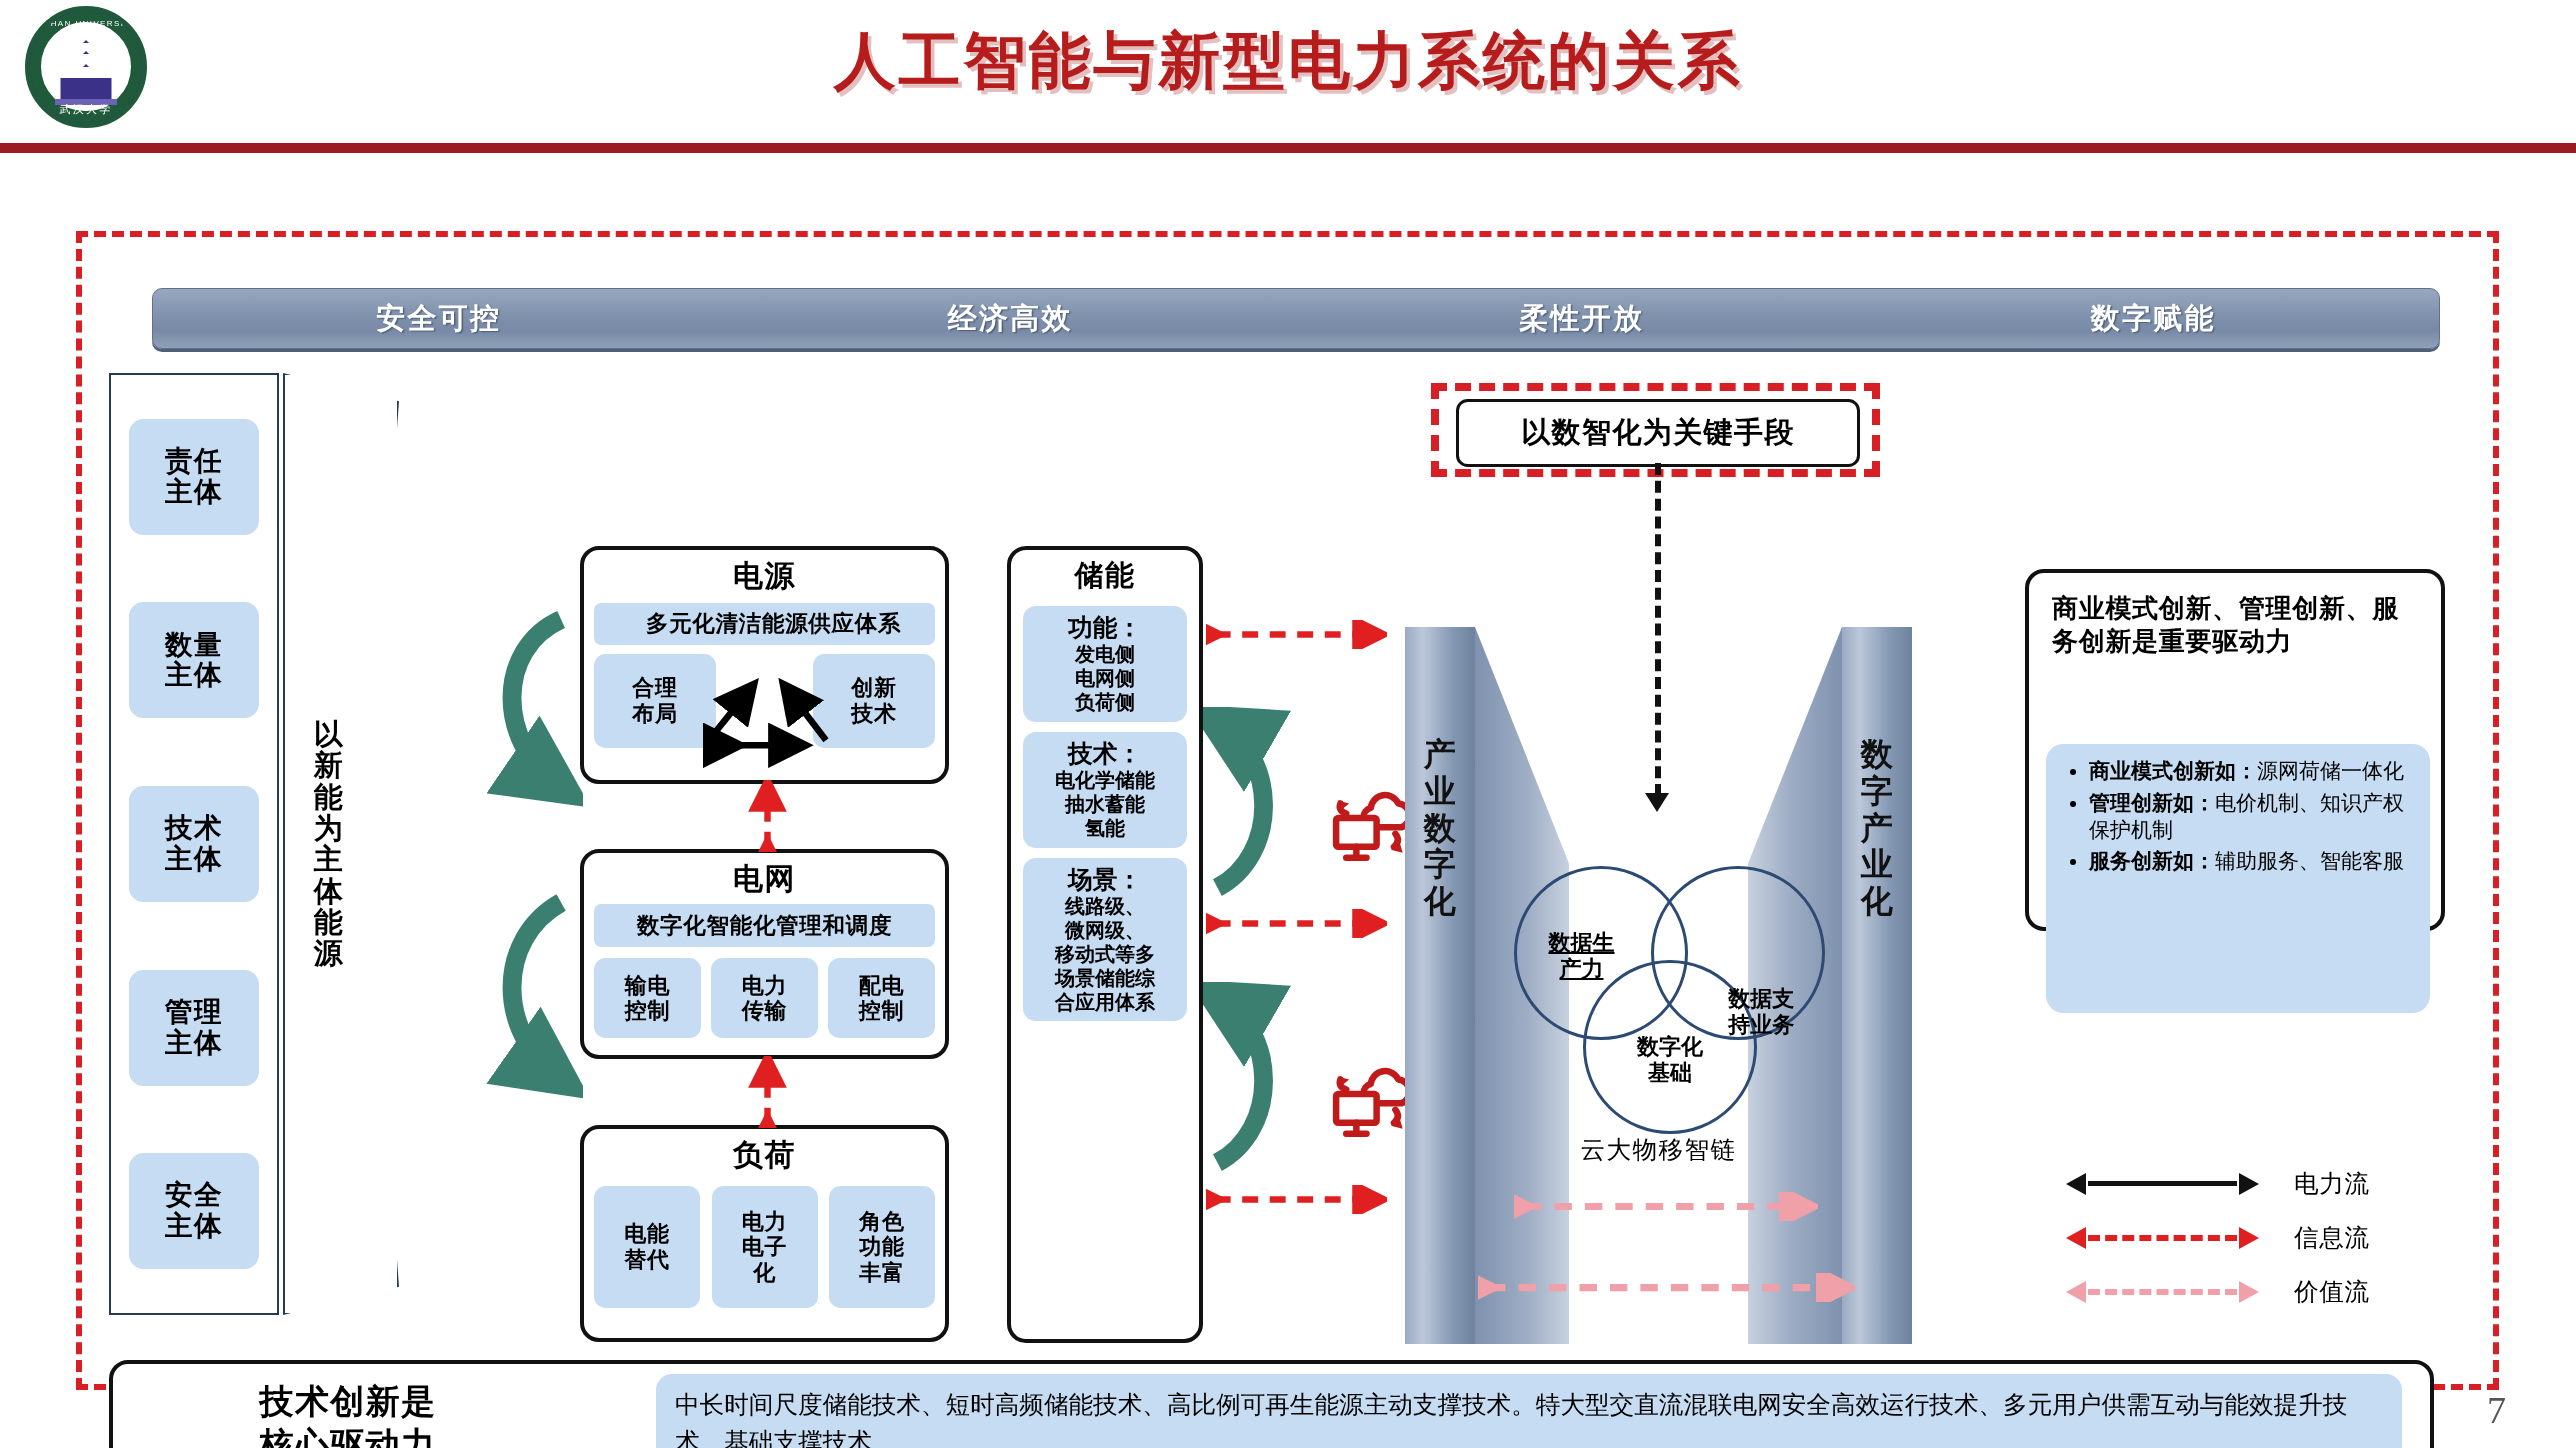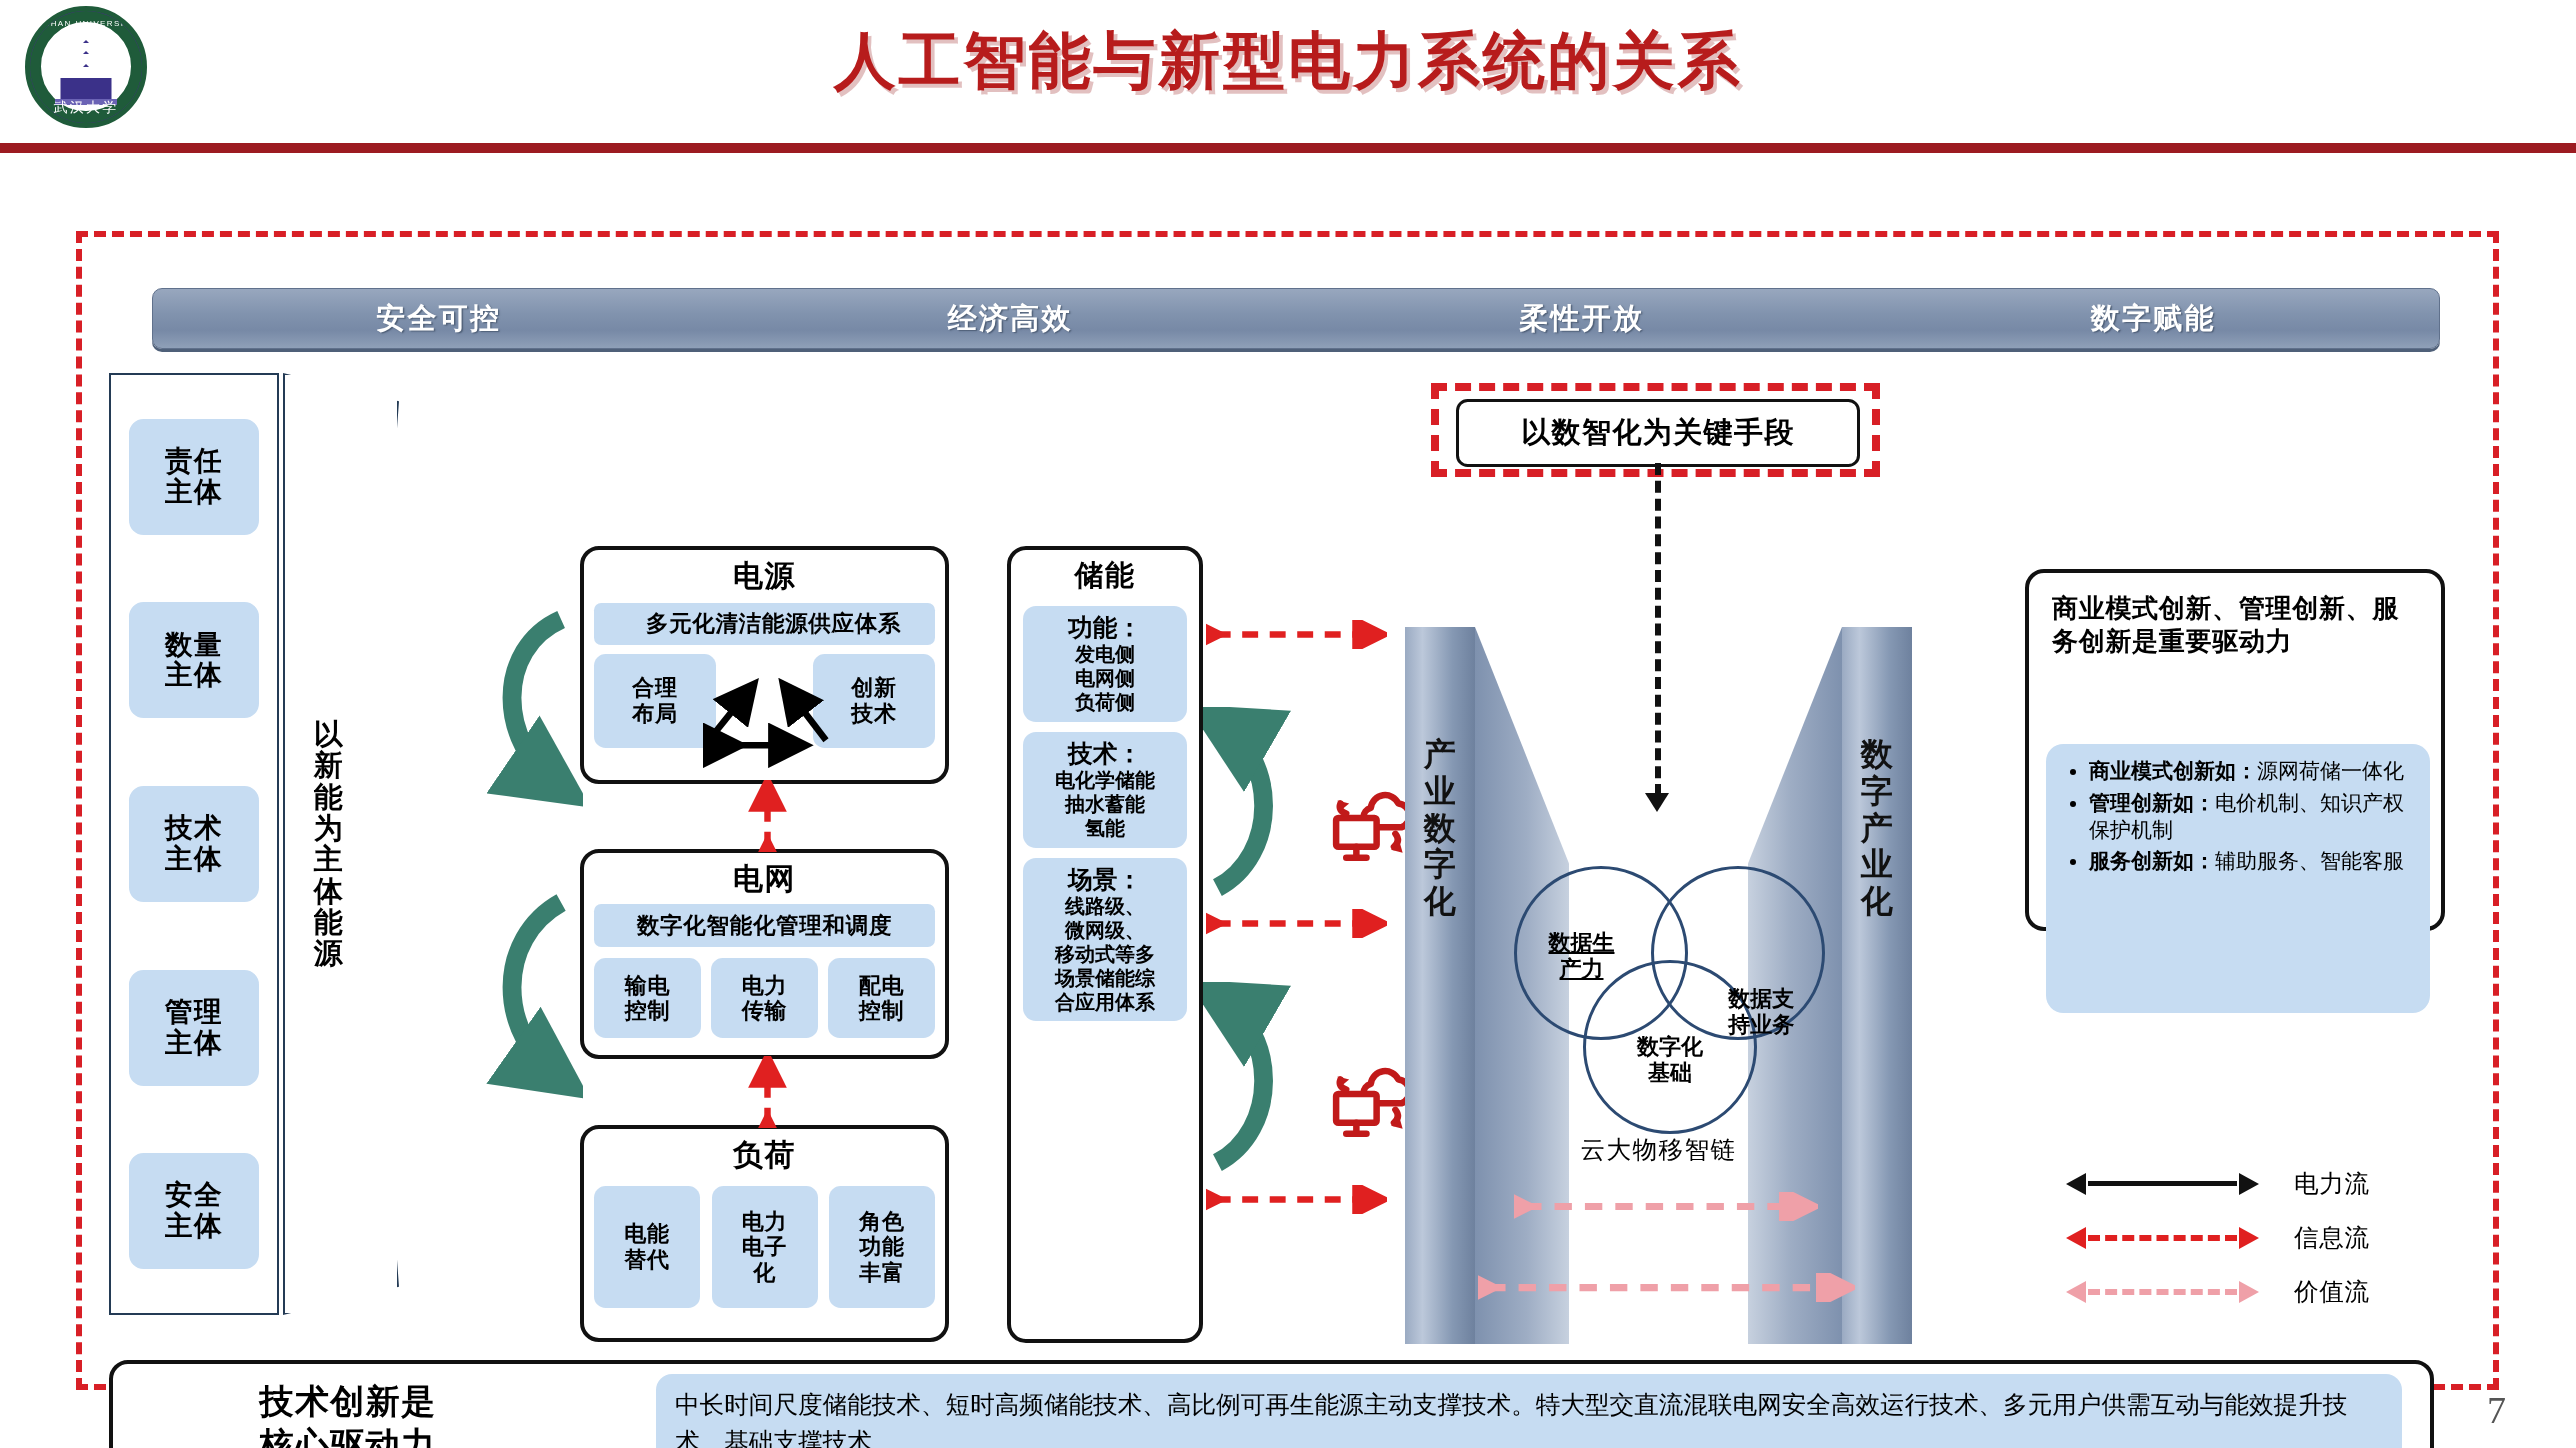--- a/index.html
+++ b/index.html
@@ -32,21 +32,21 @@
   #logo-left .pagoda{position:absolute;left:50%;top:29px;transform:translateX(-50%);width:70px;height:62px;}
   #logo-left .pagoda .roof{position:absolute;left:50%;transform:translateX(-50%);
      border-left:solid transparent;border-right:solid transparent;border-bottom:solid #3B3189;}
   #logo-left .r1{top:0;border-left-width:16px;border-right-width:16px;border-bottom-width:11.6px;}
   #logo-left .r2{top:11.6px;border-left-width:24.6px;border-right-width:24.6px;border-bottom-width:11.6px;}
   #logo-left .r3{top:24.6px;border-left-width:33px;border-right-width:33px;border-bottom-width:11.6px;}
   #logo-left .body{position:absolute;left:50%;transform:translateX(-50%);top:38px;width:51px;height:22px;
      background:#3B3189;}
   #logo-left .base{position:absolute;left:50%;transform:translateX(-50%);top:59px;width:62px;height:5.8px;background:#6B63B5;}
   #logo-left .txt-top{position:absolute;left:0;right:0;top:8px;text-align:center;font-size:8px;color:#fff;letter-spacing:1.4px;}
-  #logo-left .txt-bot{position:absolute;left:0;right:0;bottom:5.8px;text-align:center;font-size:14px;color:#fff;letter-spacing:2.2px;}
+  #logo-left .txt-bot{position:absolute;left:0;right:0;bottom:5.8px;text-align:center;font-size:11px;color:#fff;letter-spacing:2.2px;}
 
   
   #logo-right{position:absolute;right:30px;top:7.2px;width:123px;height:123px;border-radius:50%;
      background:#fff;overflow:hidden;}
   #logo-right .ring-outer{position:absolute;inset:0;border-radius:50%;
      background:linear-gradient(180deg,#13518E 0 50%, #E8771A 50% 100%);}
   #logo-right .ring-mid{position:absolute;inset:13.8px;border-radius:50%;background:#fff;}
   #logo-right .ring-thin{position:absolute;inset:19px;border-radius:50%;
      background:linear-gradient(180deg,#13518E 0 50%, #E8771A 50% 100%);}
   #logo-right .core{position:absolute;inset:24px;border-radius:50%;background:#fff;

